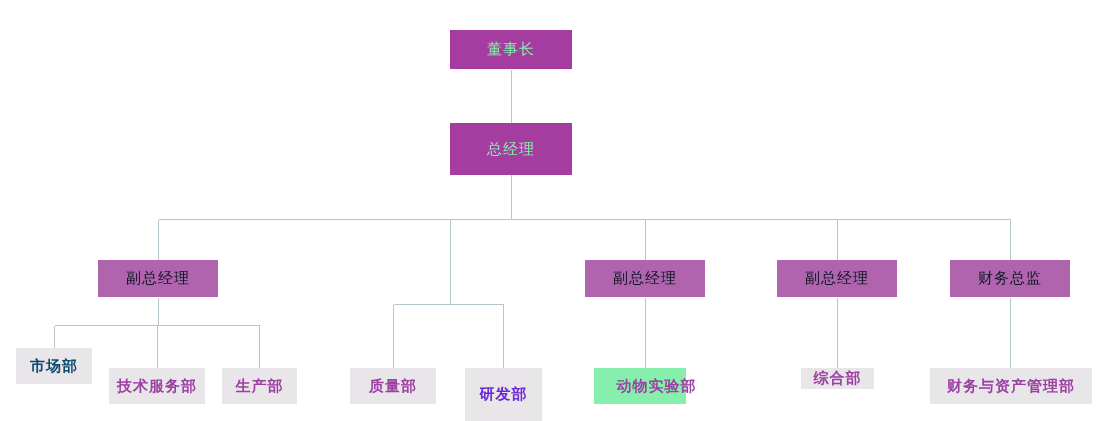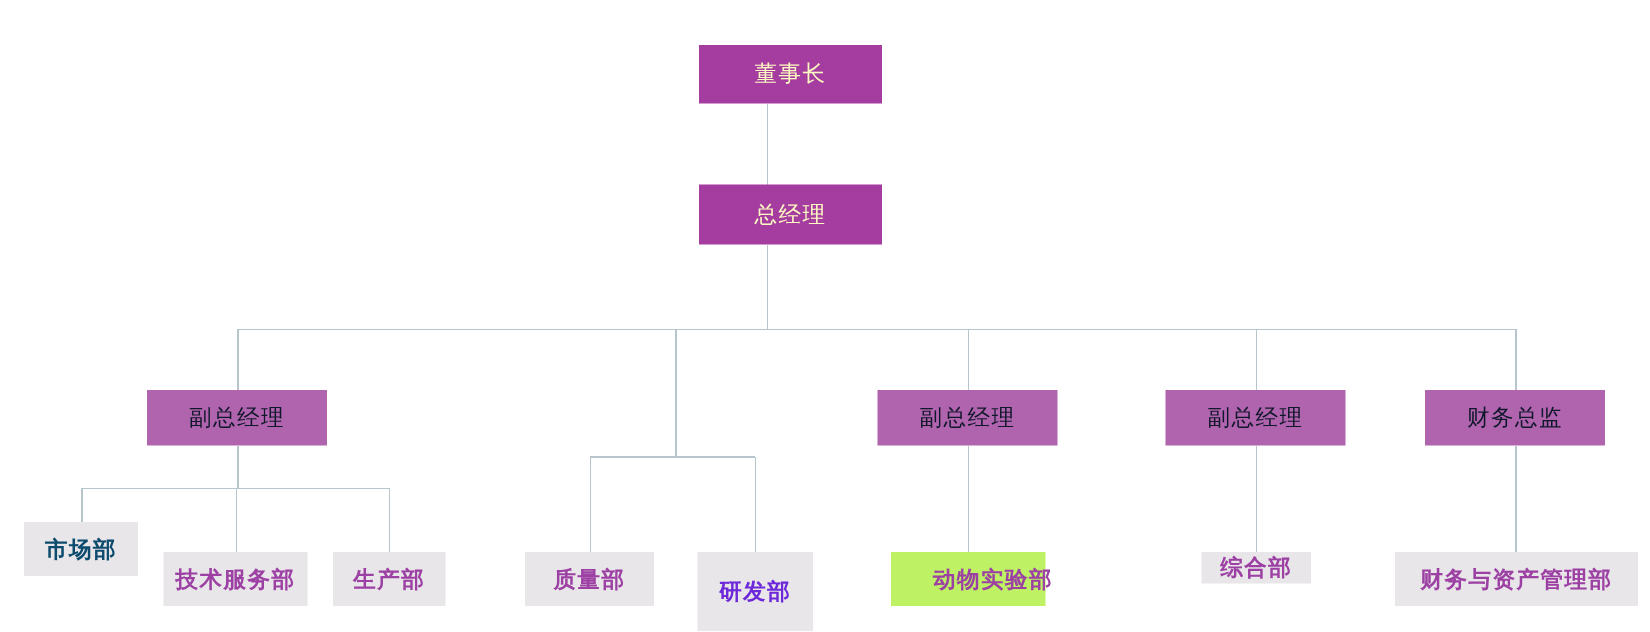--- a/index.html
+++ b/index.html
@@ -26,22 +26,21 @@
     position: absolute;
     box-sizing: border-box;
     display: flex;
     align-items: center;
     justify-content: center;
     font-size: 15px;
     white-space: nowrap;
     letter-spacing: 1px;
   }
   .node.level1 {
-    color: #fef9c3;
-    margin-left: 16px;
+    color: #86efac;
   }
   .node.level3 {
     color: #0f172a;
   }
   .node.leaf {
     font-weight: bold;
   }
 </style>
 </head>
 <body>
@@ -63,27 +62,27 @@
       <line x1="503.5" y1="304.5" x2="503.5" y2="368.5" stroke="#b7c5cd" stroke-width="1"></line>
       <line x1="645.5" y1="219.5" x2="645.5" y2="260.5" stroke="#b7c5cd" stroke-width="1"></line>
       <line x1="645.5" y1="297.5" x2="645.5" y2="368.5" stroke="#b7c5cd" stroke-width="1"></line>
       <line x1="837.5" y1="219.5" x2="837.5" y2="260.5" stroke="#b7c5cd" stroke-width="1"></line>
       <line x1="837.5" y1="297.5" x2="837.5" y2="368.5" stroke="#b7c5cd" stroke-width="1"></line>
       <line x1="1010.5" y1="219.5" x2="1010.5" y2="260.5" stroke="#b7c5cd" stroke-width="1"></line>
       <line x1="1010.5" y1="297.5" x2="1010.5" y2="368.5" stroke="#b7c5cd" stroke-width="1"></line>
     </svg>
   <div id="nodes-layer">
       <div class="node level1" style="left: 450px; top: 30px; width: 122px; height: 39px; background: rgb(165, 60, 159);">董事长</div>
-      <div class="node level1" style="left: 450px; top: 123px; width: 122px; height: 40px; background: rgb(165, 60, 159);">总经理</div>
+      <div class="node level1" style="left: 450px; top: 123px; width: 122px; height: 52px; background: rgb(165, 60, 159);">总经理</div>
       <div class="node level3" style="left: 98px; top: 260px; width: 120px; height: 37px; background: rgb(177, 100, 174);">副总经理</div>
       <div class="node level3" style="left: 585px; top: 260px; width: 120px; height: 37px; background: rgb(177, 100, 174);">副总经理</div>
       <div class="node level3" style="left: 777px; top: 260px; width: 120px; height: 37px; background: rgb(177, 100, 174);">副总经理</div>
       <div class="node level3" style="left: 950px; top: 260px; width: 120px; height: 37px; background: rgb(177, 100, 174);">财务总监</div>
       <div class="node leaf" style="left: 16px; top: 348px; width: 76px; height: 36px; background: rgb(232, 230, 232); color: #0c4a6e;">市场部</div>
       <div class="node leaf" style="left: 109px; top: 368px; width: 96px; height: 36px; background: rgb(232, 230, 232); color: rgb(156, 64, 164);">技术服务部</div>
       <div class="node leaf" style="left: 222px; top: 368px; width: 75px; height: 36px; background: rgb(232, 230, 232); color: rgb(156, 64, 164);">生产部</div>
       <div class="node leaf" style="left: 350px; top: 368px; width: 86px; height: 36px; background: rgb(232, 230, 232); color: rgb(156, 64, 164); font-family: Liberation Mono, monospace;">质量部</div>
       <div class="node leaf" style="left: 465px; top: 368px; width: 77px; height: 53px; background: rgb(232, 230, 232); color: #6d28d9;">研发部</div>
-      <div class="node leaf" style="left: 594px; top: 368px; width: 103px; height: 36px; background: #bef264; color: rgb(156, 64, 164); padding-left: 33px;">动物实验部</div>
+      <div class="node leaf" style="left: 594px; top: 368px; width: 92px; height: 36px; background: #86efac; color: rgb(156, 64, 164); padding-left: 33px;">动物实验部</div>
       <div class="node leaf" style="left: 801px; top: 368px; width: 73px; height: 21px; background: rgb(232, 230, 232); color: rgb(156, 64, 164);">综合部</div>
       <div class="node leaf" style="left: 930px; top: 368px; width: 162px; height: 36px; background: rgb(232, 230, 232); color: rgb(156, 64, 164);">财务与资产管理部</div>
     </div>
 </div>
 
 </body></html>

